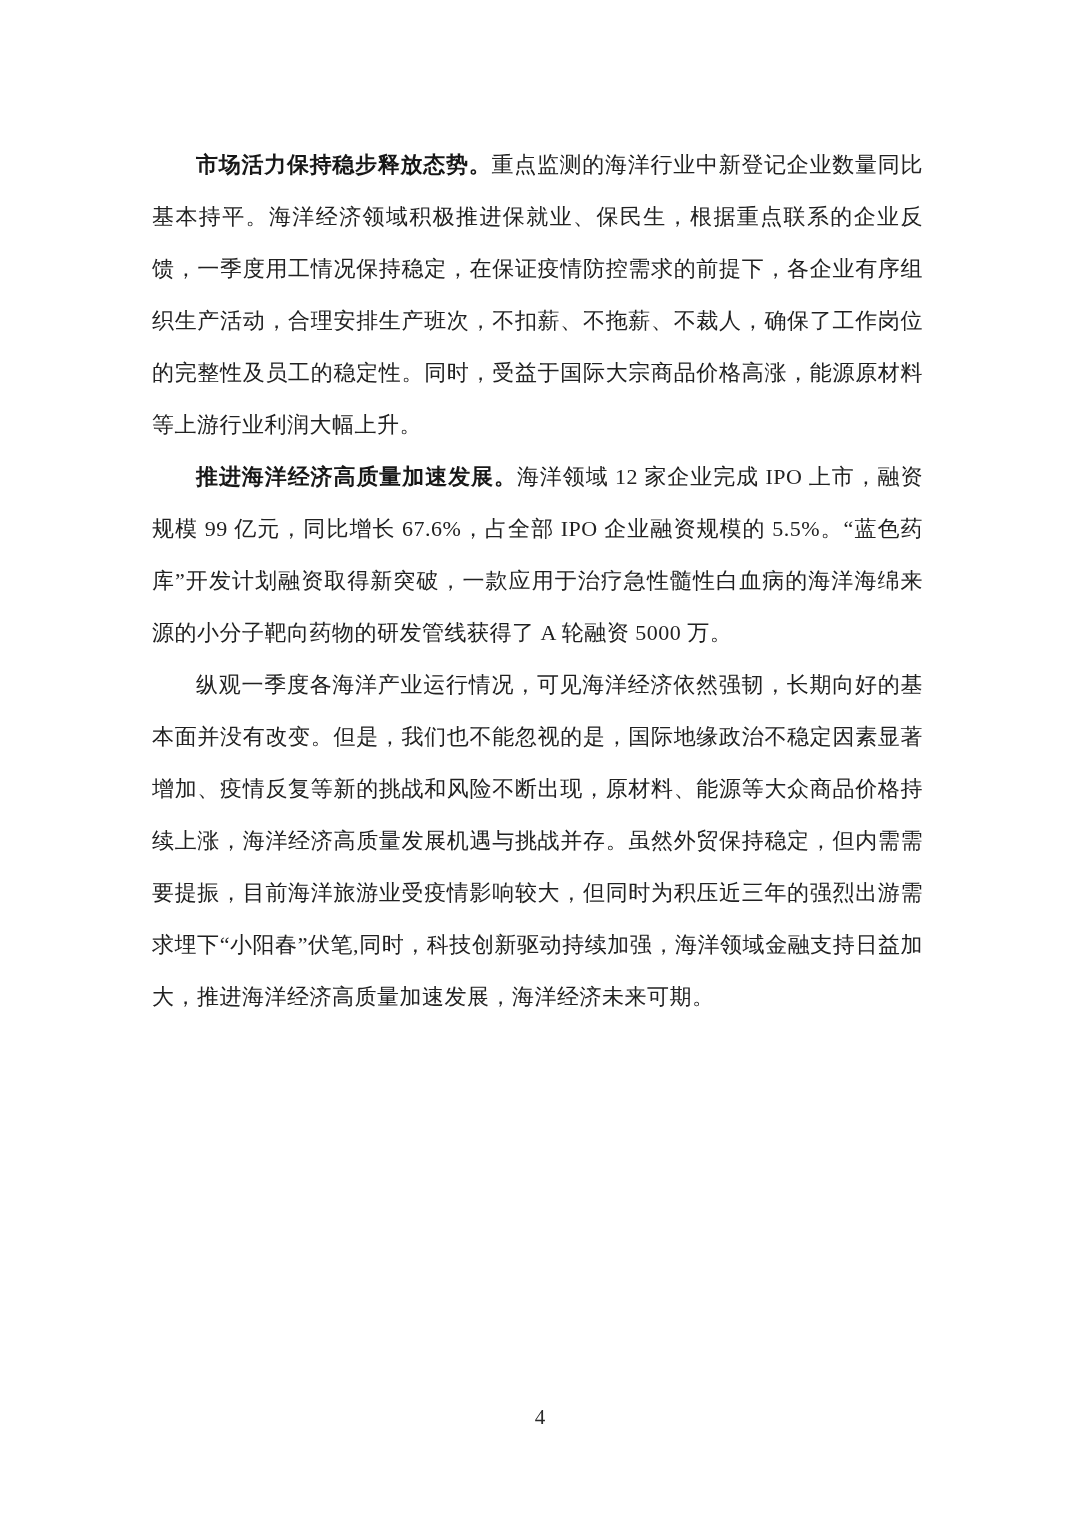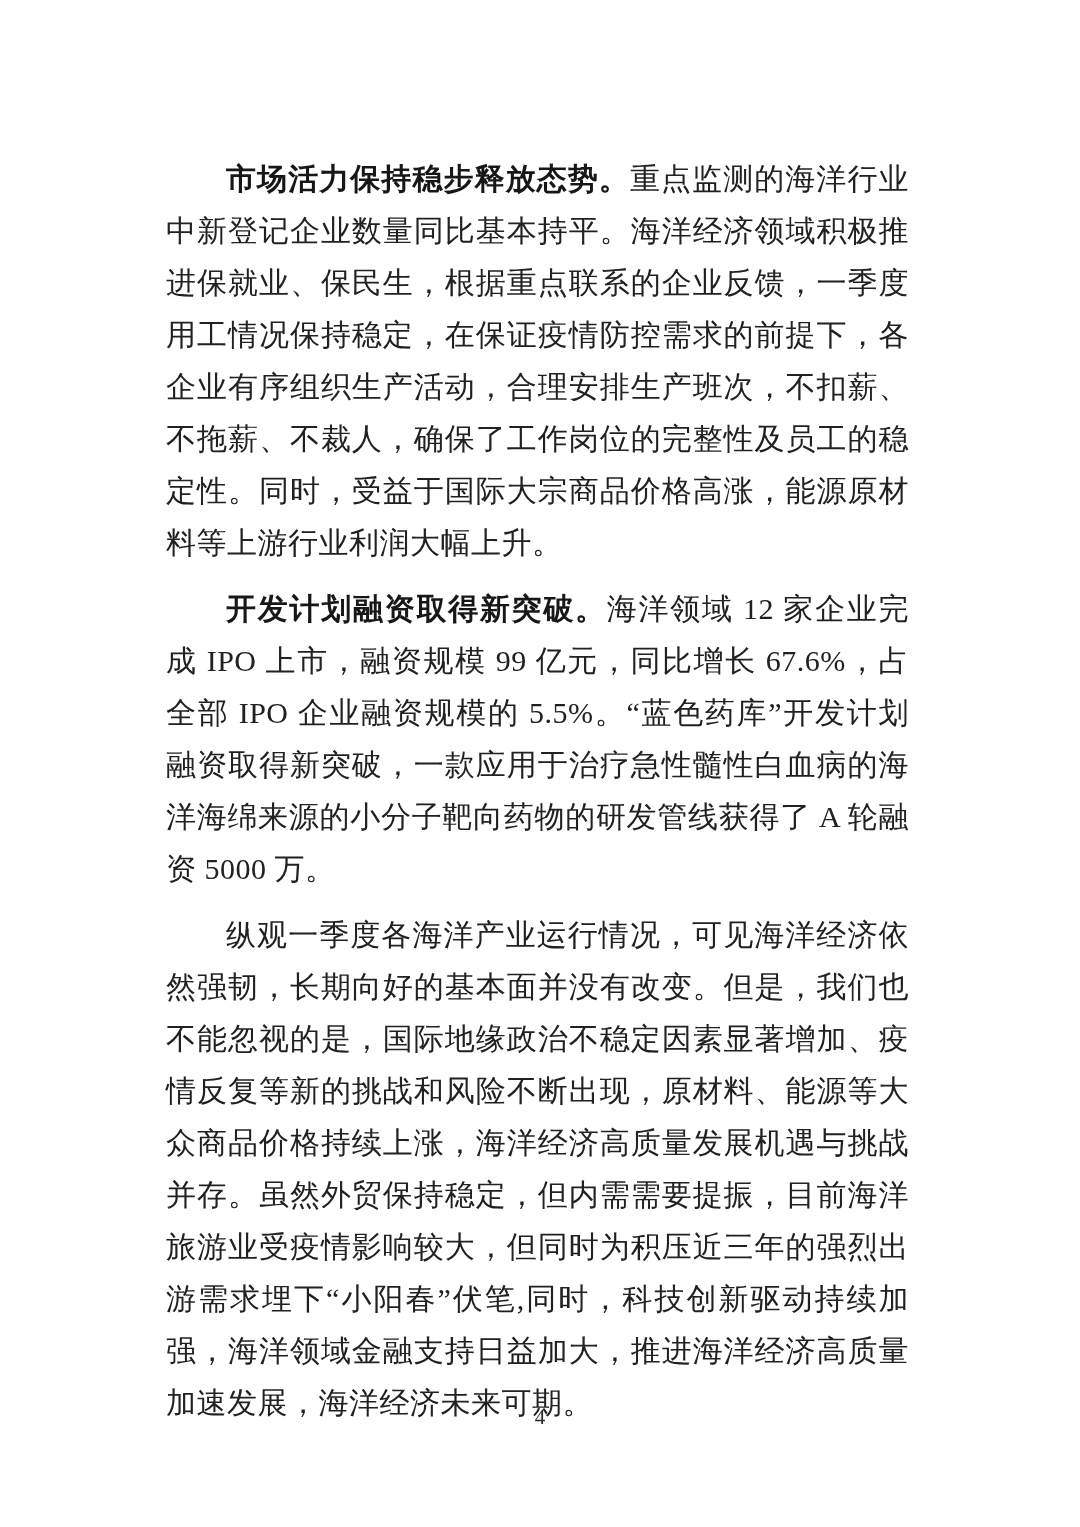--- a/index.html
+++ b/index.html
@@ -19,22 +19,22 @@
     inset: 0;
     background: #ffffff;
   }
   .content {
     position: absolute;
     top: 139px;
     left: 152px;
     width: 771px;
   }
   .para {
-    margin: 14px;
-    font-size: 30px;
+    margin: 0;
+    font-size: 22px;
     line-height: 52px;
     color: #212121;
     text-align: justify;
     text-justify: inter-character;
     text-align-last: left;
     text-indent: 2em;
     letter-spacing: 0.5px;
   }
   .para .lead {
     font-family: "Liberation Sans", "DejaVu Sans", sans-serif;
@@ -54,19 +54,19 @@
     color: #2a2a2a;
     font-family: "Liberation Serif", "DejaVu Serif", serif;
   }
 </style>
 </head>
 <body>
 
 <div class="page">
   <div class="content">
     <p class="para"><strong class="lead">市场活力保持稳步释放态势。</strong><span>重点监测的海洋行业中新登记企业数量同比基本持平。海洋经济领域积极推进保就业、保民生，根据重点联系的企业反馈，一季度用工情况保持稳定，在保证疫情防控需求的前提下，各企业有序组织生产活动，合理安排生产班次，不扣薪、不拖薪、不裁人，确保了工作岗位的完整性及员工的稳定性。同时，受益于国际大宗商品价格高涨，能源原材料等上游行业利润大幅上升。</span></p>
-    <p class="para"><strong class="lead">开发计划融资取得新突破。</strong><span>海洋领域 12 家企业完成 IPO 上市，融资规模 99 亿元，同比增长 67.6%，占全部 IPO 企业融资规模的 5.5%。“蓝色药库”开发计划融资取得新突破，一款应用于治疗急性髓性白血病的海洋海绵来源的小分子靶向药物的研发管线获得了 A 轮融资 5000 万。</span></p>
+    <p class="para"><strong class="lead">推进海洋经济高质量加速发展。</strong><span>海洋领域 12 家企业完成 IPO 上市，融资规模 99 亿元，同比增长 67.6%，占全部 IPO 企业融资规模的 5.5%。“蓝色药库”开发计划融资取得新突破，一款应用于治疗急性髓性白血病的海洋海绵来源的小分子靶向药物的研发管线获得了 A 轮融资 5000 万。</span></p>
     <p class="para"><strong class="lead"></strong><span>纵观一季度各海洋产业运行情况，可见海洋经济依然强韧，长期向好的基本面并没有改变。但是，我们也不能忽视的是，国际地缘政治不稳定因素显著增加、疫情反复等新的挑战和风险不断出现，原材料、能源等大众商品价格持续上涨，海洋经济高质量发展机遇与挑战并存。虽然外贸保持稳定，但内需需要提振，目前海洋旅游业受疫情影响较大，但同时为积压近三年的强烈出游需求埋下“小阳春”伏笔,同时，科技创新驱动持续加强，海洋领域金融支持日益加大，推进海洋经济高质量加速发展，海洋经济未来可期。</span></p>
   </div>
   <div class="footer">
     <span class="page-num">4</span>
   </div>
 </div>
 
 </body></html>

